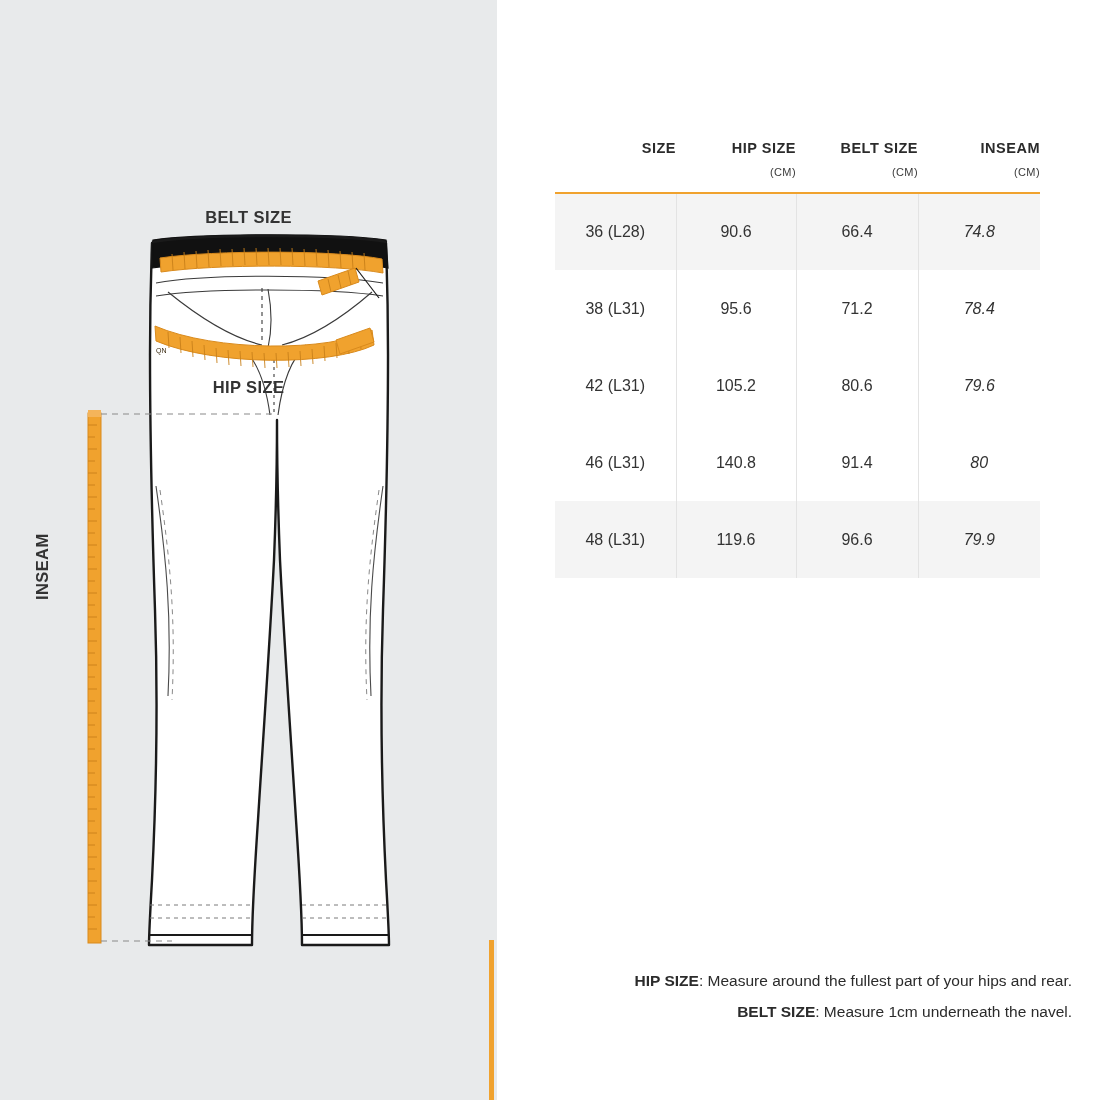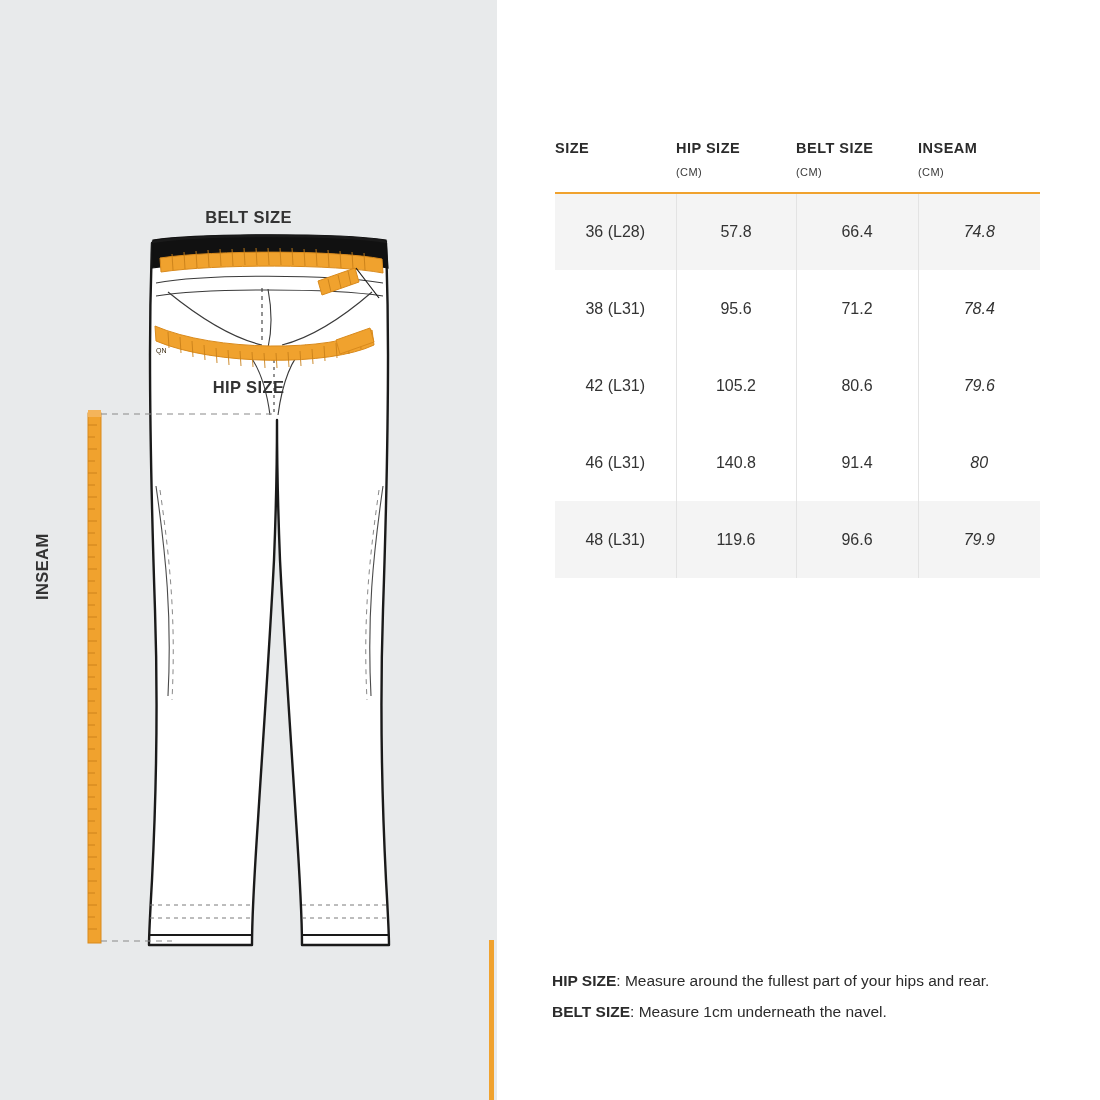--- a/index.html
+++ b/index.html
@@ -85,21 +85,21 @@
     border-collapse: collapse;
     width: 485px;
     table-layout: fixed;
   }
   table.size-table thead th {
     font-size: 14.5px;
     font-weight: bold;
     letter-spacing: 0.5px;
     color: #2b2b2b;
     padding: 0 0 14px 0;
-    text-align: left;
+    text-align: right;
     vertical-align: top;
     border-bottom: 2.5px solid #f0a22e;
   }
   table.size-table thead th .unit {
     display: block;
     font-size: 11px;
     font-weight: normal;
     letter-spacing: 0.4px;
     color: #3a3a3a;
     margin-top: 10px;
@@ -122,20 +122,21 @@
     position: absolute;
     left: 55px;
     top: 965px;
     width: 520px;
   }
   .note-line {
     font-size: 15.5px;
     line-height: 31px;
     color: #2b2b2b;
     white-space: nowrap;
+    text-align: right;
   }
   .note-line b { font-weight: bold; }
 </style>
 </head>
 <body>
 
 <div class="page">
 
   <div class="illus-panel">
 
@@ -346,21 +347,21 @@
             </th>
             <th>
               <span>INSEAM</span>
               <span class="unit">(CM)</span>
             </th>
           </tr>
         </thead>
         <tbody>
           <tr class="shaded">
             <td>36 (L28)</td>
-            <td>57.8</td>
+            <td>90.6</td>
             <td>66.4</td>
             <td>74.8</td>
           </tr>
           <tr>
             <td>38 (L31)</td>
             <td>95.6</td>
             <td>71.2</td>
             <td>78.4</td>
           </tr>
           <tr>

